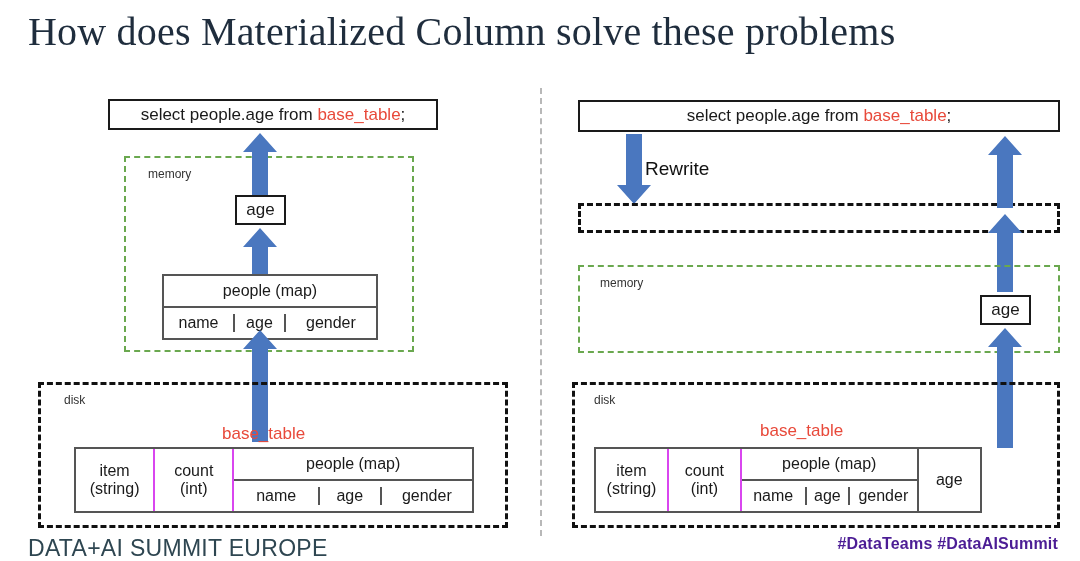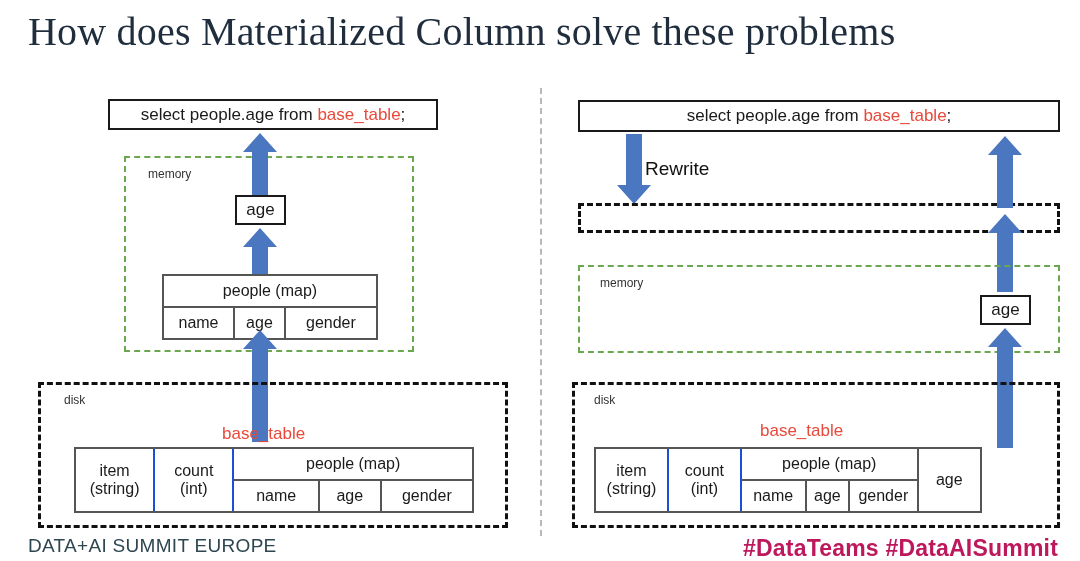--- a/index.html
+++ b/index.html
@@ -76,21 +76,21 @@
   
   .tbl{
     position:absolute;
     border:2px solid #555;
     box-sizing:border-box;
     background:#fff;
     display:flex;
     font-size:16px;color:#1a1a1a;
   }
   .tcol{
-    border-right:2px solid #1d4ed8;
+    border-right:2px solid #d946ef;
     box-sizing:border-box;
     display:flex;align-items:center;justify-content:center;
     text-align:center;
     flex-direction:column;
     line-height:1.12;
     white-space:nowrap;
   }
   .tcol:last-child{border-right:none;}
   .mapcol{
     display:flex;flex-direction:column;
@@ -98,42 +98,42 @@
     box-sizing:border-box;
   }
   .mapcol:last-child{border-right:none;}
   .maphead{
     flex:0 0 auto;
     border-bottom:2px solid #555;
     display:flex;align-items:center;justify-content:center;
     box-sizing:border-box;
     white-space:nowrap;
   }
-  .mapsubs{flex:1 1 auto;display:flex;}
+  .mapsubs{flex:1 1 auto;display:flex;align-items:center;}
   .mapsub{
     border-right:2px solid #555;
     box-sizing:border-box;
     display:flex;align-items:center;justify-content:center;
     white-space:nowrap;
   }
   .mapsub:last-child{border-right:none;}
 
   
   .arrow{position:absolute;}
   .arrow svg{display:block;}
 
   
   .footL{
     position:absolute;left:28px;top:535px;
-    font-size:19px;color:#2e4651;letter-spacing:.3px;
+    font-size:23px;color:#2e4651;letter-spacing:.3px;
     white-space:nowrap;
   }
   .footR{
     position:absolute;right:22px;top:535px;
-    font-size:23px;color:#be185d;font-weight:bold;letter-spacing:.2px;
+    font-size:16px;color:#4c1d95;font-weight:bold;letter-spacing:.2px;
     white-space:nowrap;
   }
 </style>
 </head>
 <body>
 
 <div class="slide">
 
   <div class="title">How does Materialized Column solve these problems</div>
 

